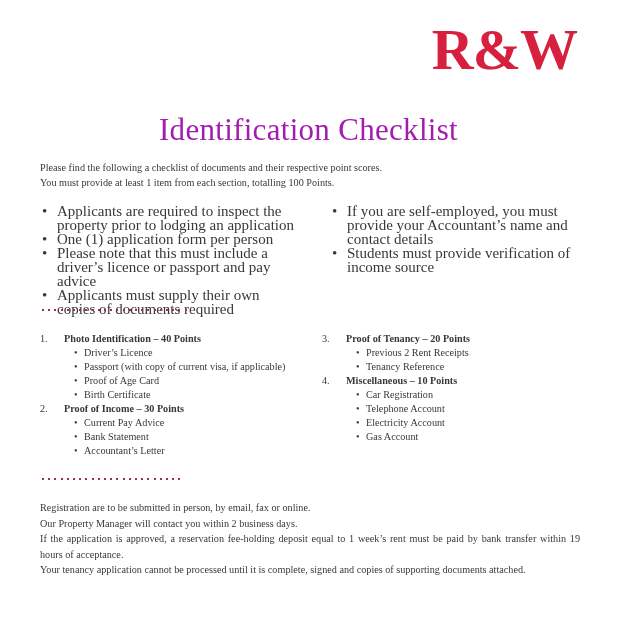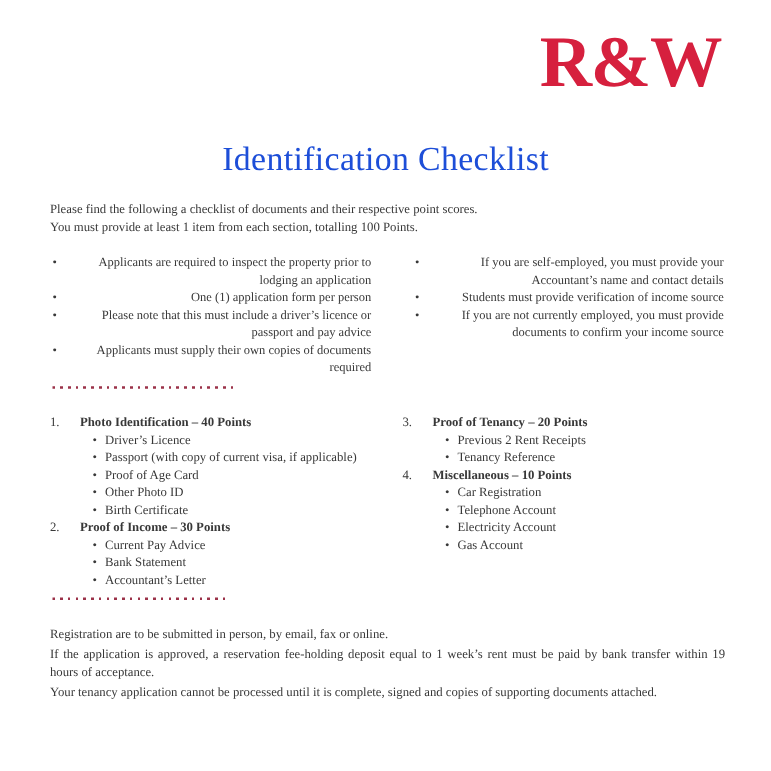--- a/index.html
+++ b/index.html
@@ -16,37 +16,37 @@
   .logo {
     position: absolute; top: 24px; right: 40px;
     font-family: "Liberation Serif", serif;
     font-weight: 700; font-size: 58px; line-height: 52px;
     letter-spacing: -1px; color: #d6203e;
   }
 
   .title {
     position: absolute; top: 112px; left: 0; width: 100%;
     text-align: center;
-    font-size: 27px; font-weight: 400; letter-spacing: 0.3px;
-    color: #1d4ed8;
+    font-size: 31px; font-weight: 400; letter-spacing: 0.3px;
+    color: #a21caf;
   }
 
   .intro {
     position: absolute; top: 160px; left: 40px; width: 545px;
     font-size: 10.2px; line-height: 15px;
   }
   .bold { font-weight: 400; }
 
   .notes { position: absolute; top: 204px; left: 40px; width: 540px; display: flex; }
   .note-col { list-style: none; }
   .note-col.left  { width: 257px; margin-right: 33px; }
   .note-col.right { width: 249px; }
   .note-col li {
     position: relative; padding-left: 17px;
-    font-size: 10px; line-height: 14px; text-align: right;
+    font-size: 15px; line-height: 14px;
   }
   .note-col li::before { content: "\2022"; position: absolute; left: 2px; }
 
   .dotted {
     position: absolute; height: 2px;
     background: repeating-linear-gradient(90deg, #9b3249 0 2px, transparent 2px 6.2px);
   }
   .dotted-top    { top: 309px; left: 42px; width: 146px; }
   .dotted-bottom { top: 478px; left: 42px; width: 142px; }
 
@@ -86,40 +86,38 @@
   <div class="notes">
     <ul class="note-col left">
       <li>Applicants are required to inspect the property prior to lodging an application</li>
       <li>One (1) application form per person</li>
       <li>Please note that this must include a driver’s licence or passport and pay advice</li>
       <li>Applicants must supply their own copies of documents required</li>
     </ul>
     <ul class="note-col right">
       <li>If you are self-employed, you must provide your Accountant’s name and contact details</li>
       <li>Students must provide verification of income source</li>
-      <li>If you are not currently employed, you must provide documents to confirm your income source</li>
     </ul>
   </div>
 
   <div class="dotted dotted-top"></div>
 
   <div class="sections">
 
     <div class="sec-col left">
 
       <div class="section">
         <div class="sec-head">
           <span class="sec-num">1.</span>
           <span class="sec-title">Photo Identification – 40 Points</span>
         </div>
         <ul class="sec-list">
           <li>Driver’s Licence</li>
           <li>Passport (with copy of current visa, if applicable)</li>
           <li>Proof of Age Card</li>
-          <li>Other Photo ID</li>
           <li>Birth Certificate</li>
         </ul>
       </div>
 
       <div class="section">
         <div class="sec-head">
           <span class="sec-num">2.</span>
           <span class="sec-title">Proof of Income – 30 Points</span>
         </div>
         <ul class="sec-list">
@@ -157,17 +155,18 @@
         </ul>
       </div>
 
     </div>
   </div>
 
   <div class="dotted dotted-bottom"></div>
 
   <div class="footer">
     <p class="bold">Registration are to be submitted in person, by email, fax or online.</p>
+    <p>Our Property Manager will contact you within 2 business days.</p>
     <p class="justify">If the application is approved, a reservation fee-holding deposit equal to 1 week’s rent must be paid by bank transfer within 19 hours of acceptance.</p>
     <p>Your tenancy application cannot be processed until it is complete, signed and copies of supporting documents attached.</p>
   </div>
 
 </div>
 
 </body></html>

